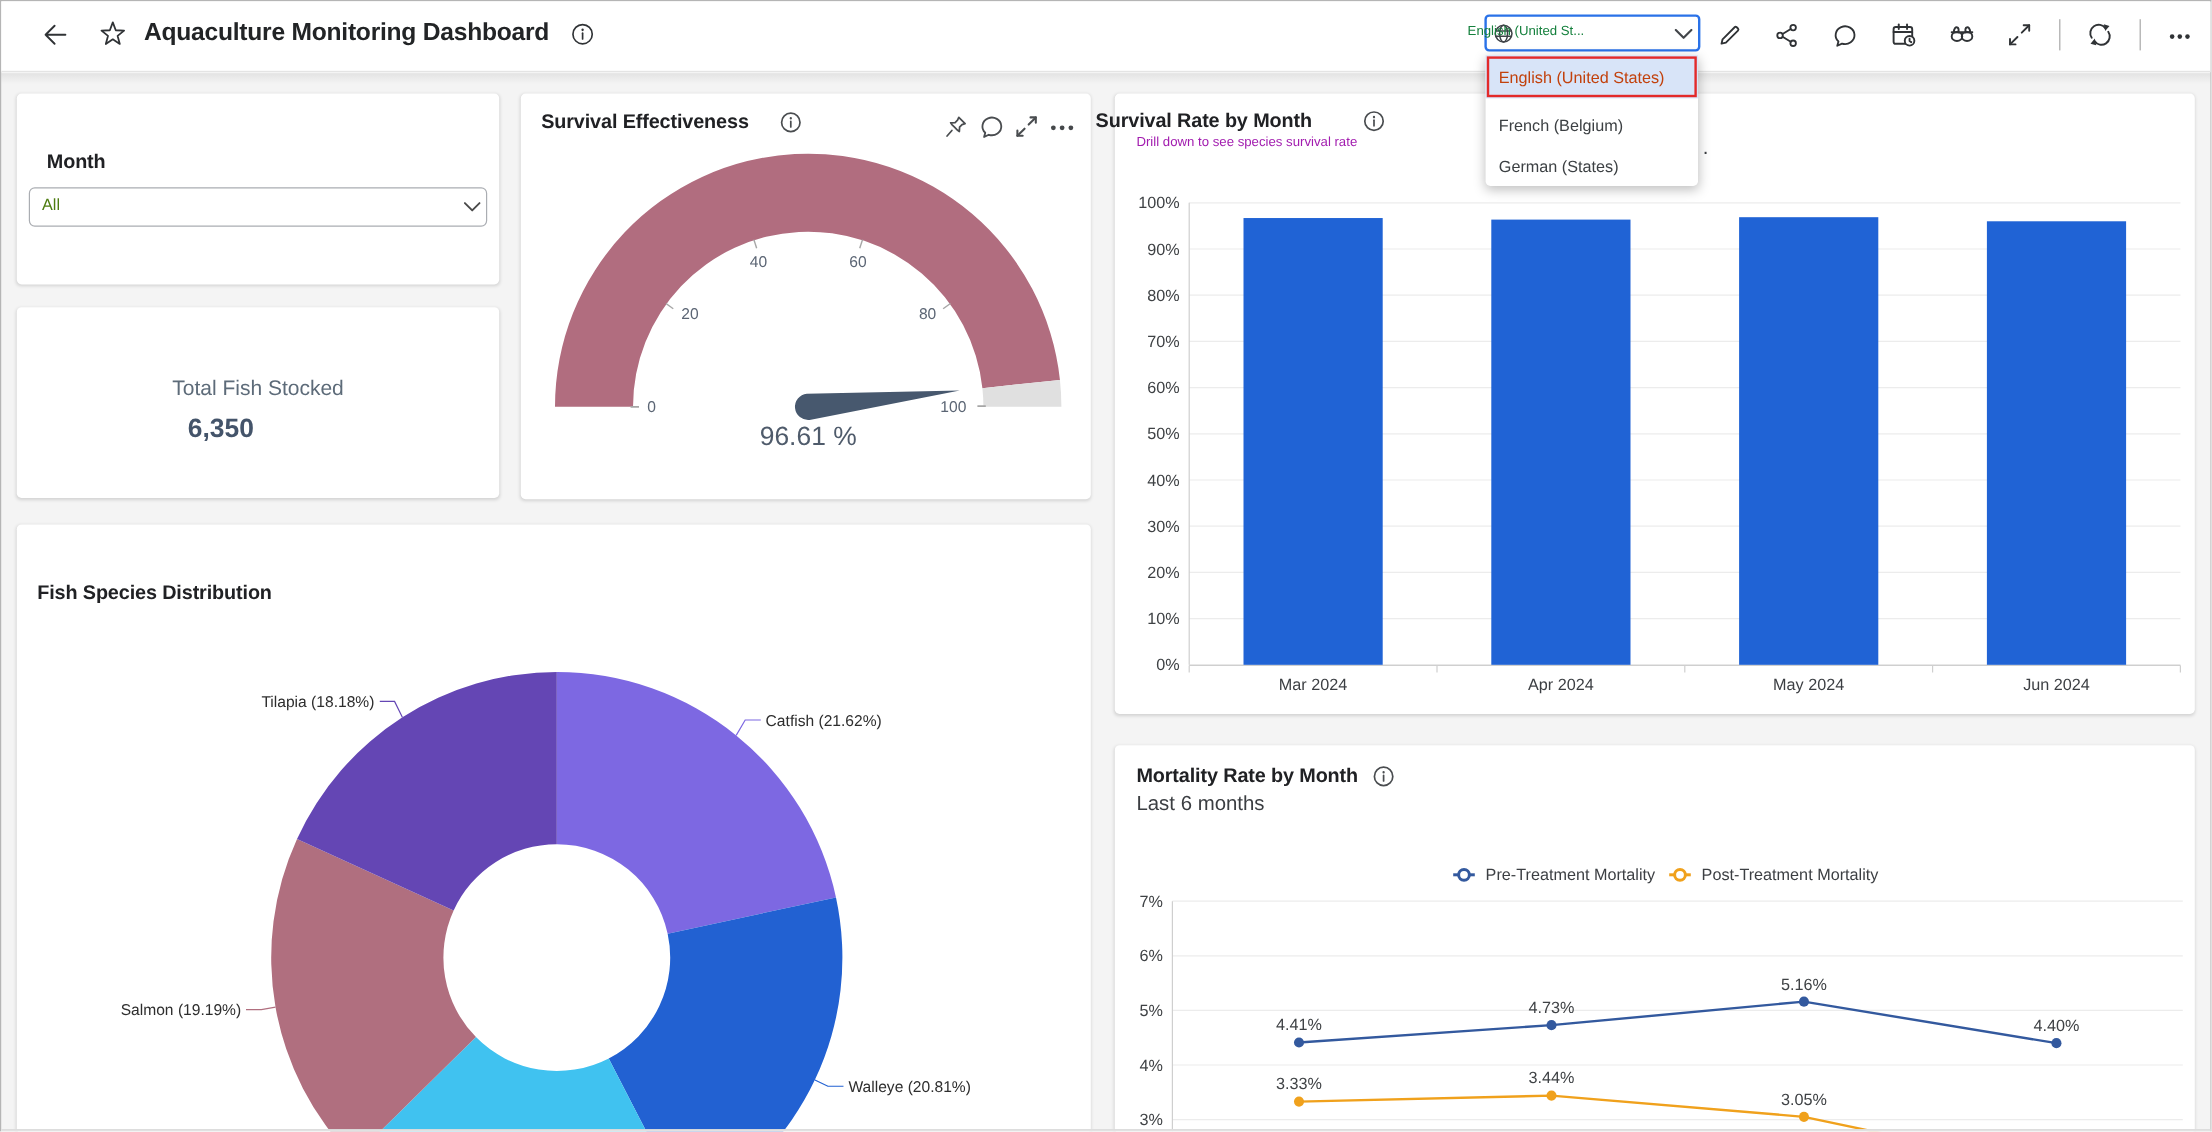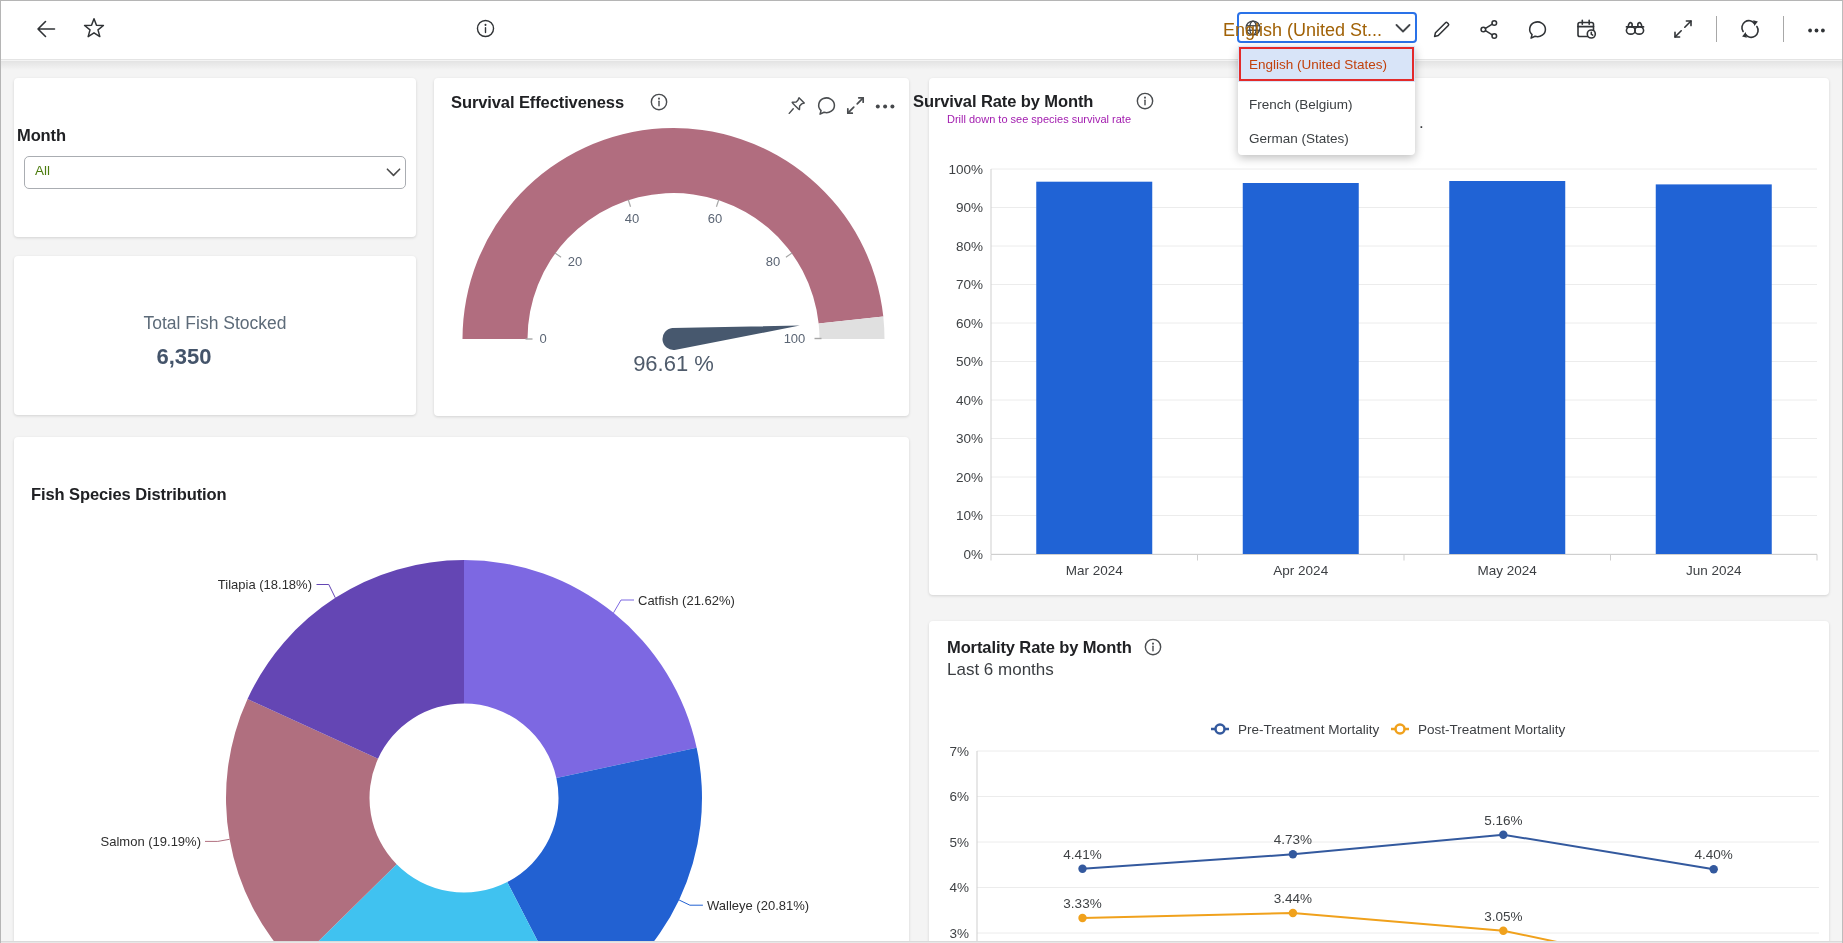--- a/index.html
+++ b/index.html
@@ -3,21 +3,21 @@
 *{margin:0;padding:0;box-sizing:border-box}
 html,body{width:1843px;height:943px;overflow:hidden;font-family:"Liberation Sans",sans-serif;background:#f4f4f4}
 #page{position:relative;width:1843px;height:943px;border-left:1px solid #b5b5b5;border-right:1px solid #bcbcbc;border-top:1px solid #b5b5b5;overflow:hidden}
 .card{position:absolute;background:#fff;border-radius:4px;box-shadow:0 1px 3px rgba(0,0,0,.14)}
 .abs{position:absolute}
 .ttl{font-weight:700;color:#202124;font-size:16.5px;letter-spacing:-.1px}
 </style></head><body>
 <div id="page">
 
 <div class="card" style="left:13px;top:77px;width:402px;height:159px"></div>
-<div class="abs ttl" style="left:16px;top:125px">Month</div>
+<div class="abs ttl" style="left:38px;top:125px">Month</div>
 <div class="abs" style="left:23px;top:154.5px;width:382px;height:33px;border:1px solid #aaadb2;border-radius:5px;background:#fff"></div>
 <div class="abs" style="left:34px;top:162px;font-size:13.5px;color:#4d7c0f">All</div>
 <svg style="position:absolute;left:385px;top:166.5px" width="15" height="9" viewBox="0 0 16 9" fill="none" stroke="#4a4a4a" stroke-width="1.7" stroke-linecap="round" stroke-linejoin="round">
       <path d="M1.5 1 8 7.5 14.5 1"></path>
     </svg>
 
 <div class="card" style="left:13px;top:255px;width:402px;height:159px"></div>
 <div class="abs" style="left:13px;top:312px;width:402px;text-align:center;font-size:17.5px;color:#5d6b79">Total Fish Stocked</div>
 <div class="abs" style="left:13px;top:343px;width:340px;text-align:center;font-size:22px;font-weight:700;color:#44546a">6,350</div>
 
@@ -178,33 +178,34 @@
     </svg>
 
 <div class="abs" style="left:0;top:0;width:1843px;height:59px;background:#fff;border-bottom:1px solid #e4e4e4"></div>
 <div class="abs" style="left:0;top:60px;width:1843px;height:9px;background:linear-gradient(rgba(0,0,0,.07),rgba(0,0,0,0))"></div>
 <svg style="position:absolute;left:33px;top:16px" width="24" height="24" viewBox="0 0 24 24" fill="none" stroke="#303336" stroke-width="1.6" stroke-linecap="round" stroke-linejoin="round">
       <path d="M11.5 4.5 4 12l7.5 7.5M4 12h16.5"></path>
     </svg>
     <svg style="position:absolute;left:81px;top:14.5px" width="24" height="24" viewBox="0 0 24 24" fill="none" stroke="#303336" stroke-width="1.6" stroke-linecap="round" stroke-linejoin="round">
       <polygon points="12,2.7 14.47,9.2 21.42,9.54 15.99,13.9 17.82,20.61 12,16.8 6.18,20.61 8.01,13.9 2.58,9.54 9.53,9.2" stroke-width="1.5"></polygon>
     </svg>
+<div class="abs" style="left:119px;top:14px;font-size:20.5px;font-weight:700;color:#222426;letter-spacing:-.2px">Aquaculture Monitoring Dashboard</div>
 <svg style="position:absolute;left:473.5px;top:17px" width="21" height="21" viewBox="0 0 24 24" fill="none" stroke="#303336" stroke-width="1.6" stroke-linecap="round">
       <circle cx="12" cy="12" r="9.2"></circle>
       <line x1="12" y1="11" x2="12" y2="16.6"></line>
       <line x1="12" y1="7.6" x2="12" y2="8.1" stroke-width="2.2"></line>
     </svg>
 <div class="abs" style="left:1236px;top:11px;width:180px;height:31px;border:2px solid #2a72e8;border-radius:4px;background:#fff"></div>
 <svg style="position:absolute;left:1243px;top:17.5px" width="18" height="18" viewBox="0 0 24 24" fill="none" stroke="#3f4348" stroke-width="1.7">
       <circle cx="12" cy="12" r="9.3"></circle>
       <ellipse cx="12" cy="12" rx="4.4" ry="9.3"></ellipse>
       <line x1="3" y1="9" x2="21" y2="9"></line>
       <line x1="3" y1="15" x2="21" y2="15"></line>
     </svg>
-<div class="abs" style="left:1222px;top:18.5px;font-size:18px;color:#a16207">English (United St...</div>
+<div class="abs" style="left:1222px;top:18.5px;font-size:11px;color:#15803d">English (United St...</div>
 <svg style="position:absolute;left:1394px;top:22.5px" width="16" height="9" viewBox="0 0 16 9" fill="none" stroke="#43464a" stroke-width="1.8" stroke-linecap="round" stroke-linejoin="round">
       <path d="M1.5 1 8 7.5 14.5 1"></path>
     </svg>
 <svg style="position:absolute;left:1429px;top:17px" width="23" height="23" viewBox="0 0 24 24" fill="none" stroke="#303336" stroke-width="1.6" stroke-linecap="round" stroke-linejoin="round">
       <path d="M4.8 19.2l.9-3.8L16.2 4.9a1.3 1.3 0 0 1 1.8 0l1.1 1.1a1.3 1.3 0 0 1 0 1.8L8.6 18.3l-3.8.9z"></path>
     </svg>
     <svg style="position:absolute;left:1477px;top:17px" width="23" height="23" viewBox="0 0 24 24" fill="none" stroke="#303336" stroke-width="1.6" stroke-linecap="round" stroke-linejoin="round">
       <circle cx="5.6" cy="12" r="2.4"></circle>
       <circle cx="17" cy="5.2" r="2.4"></circle>
       <circle cx="17" cy="18.8" r="2.4"></circle>

